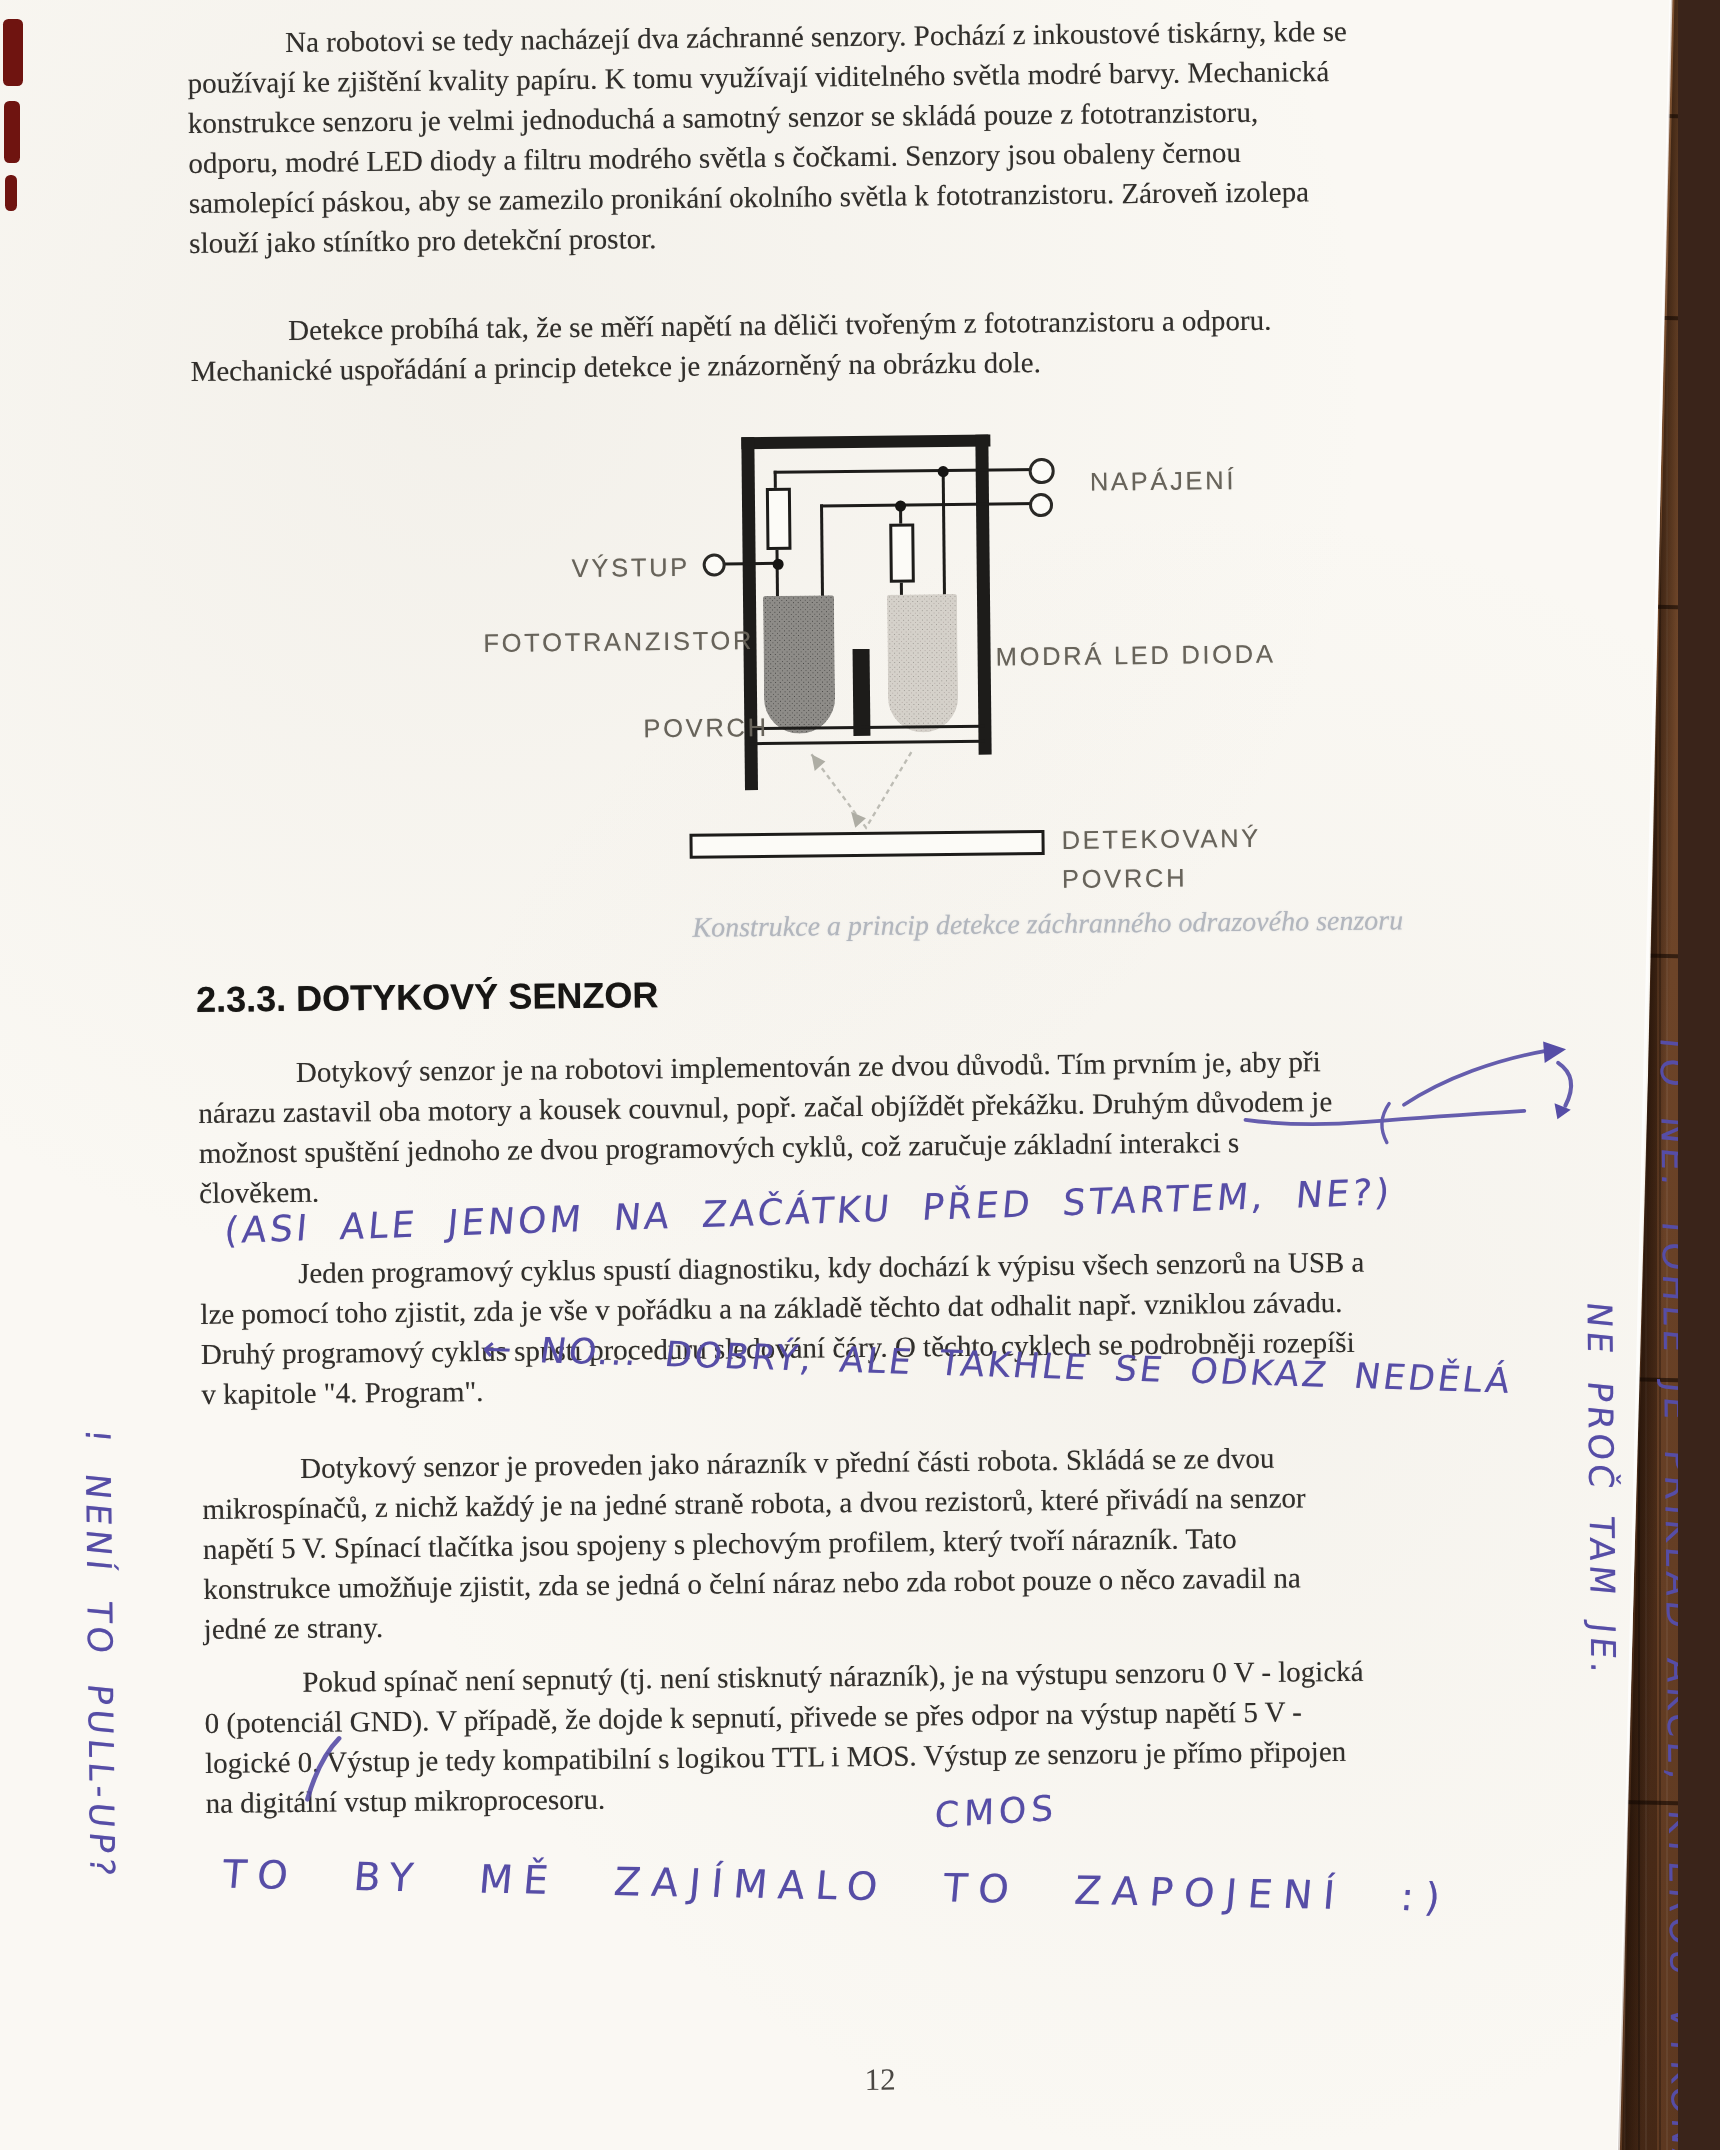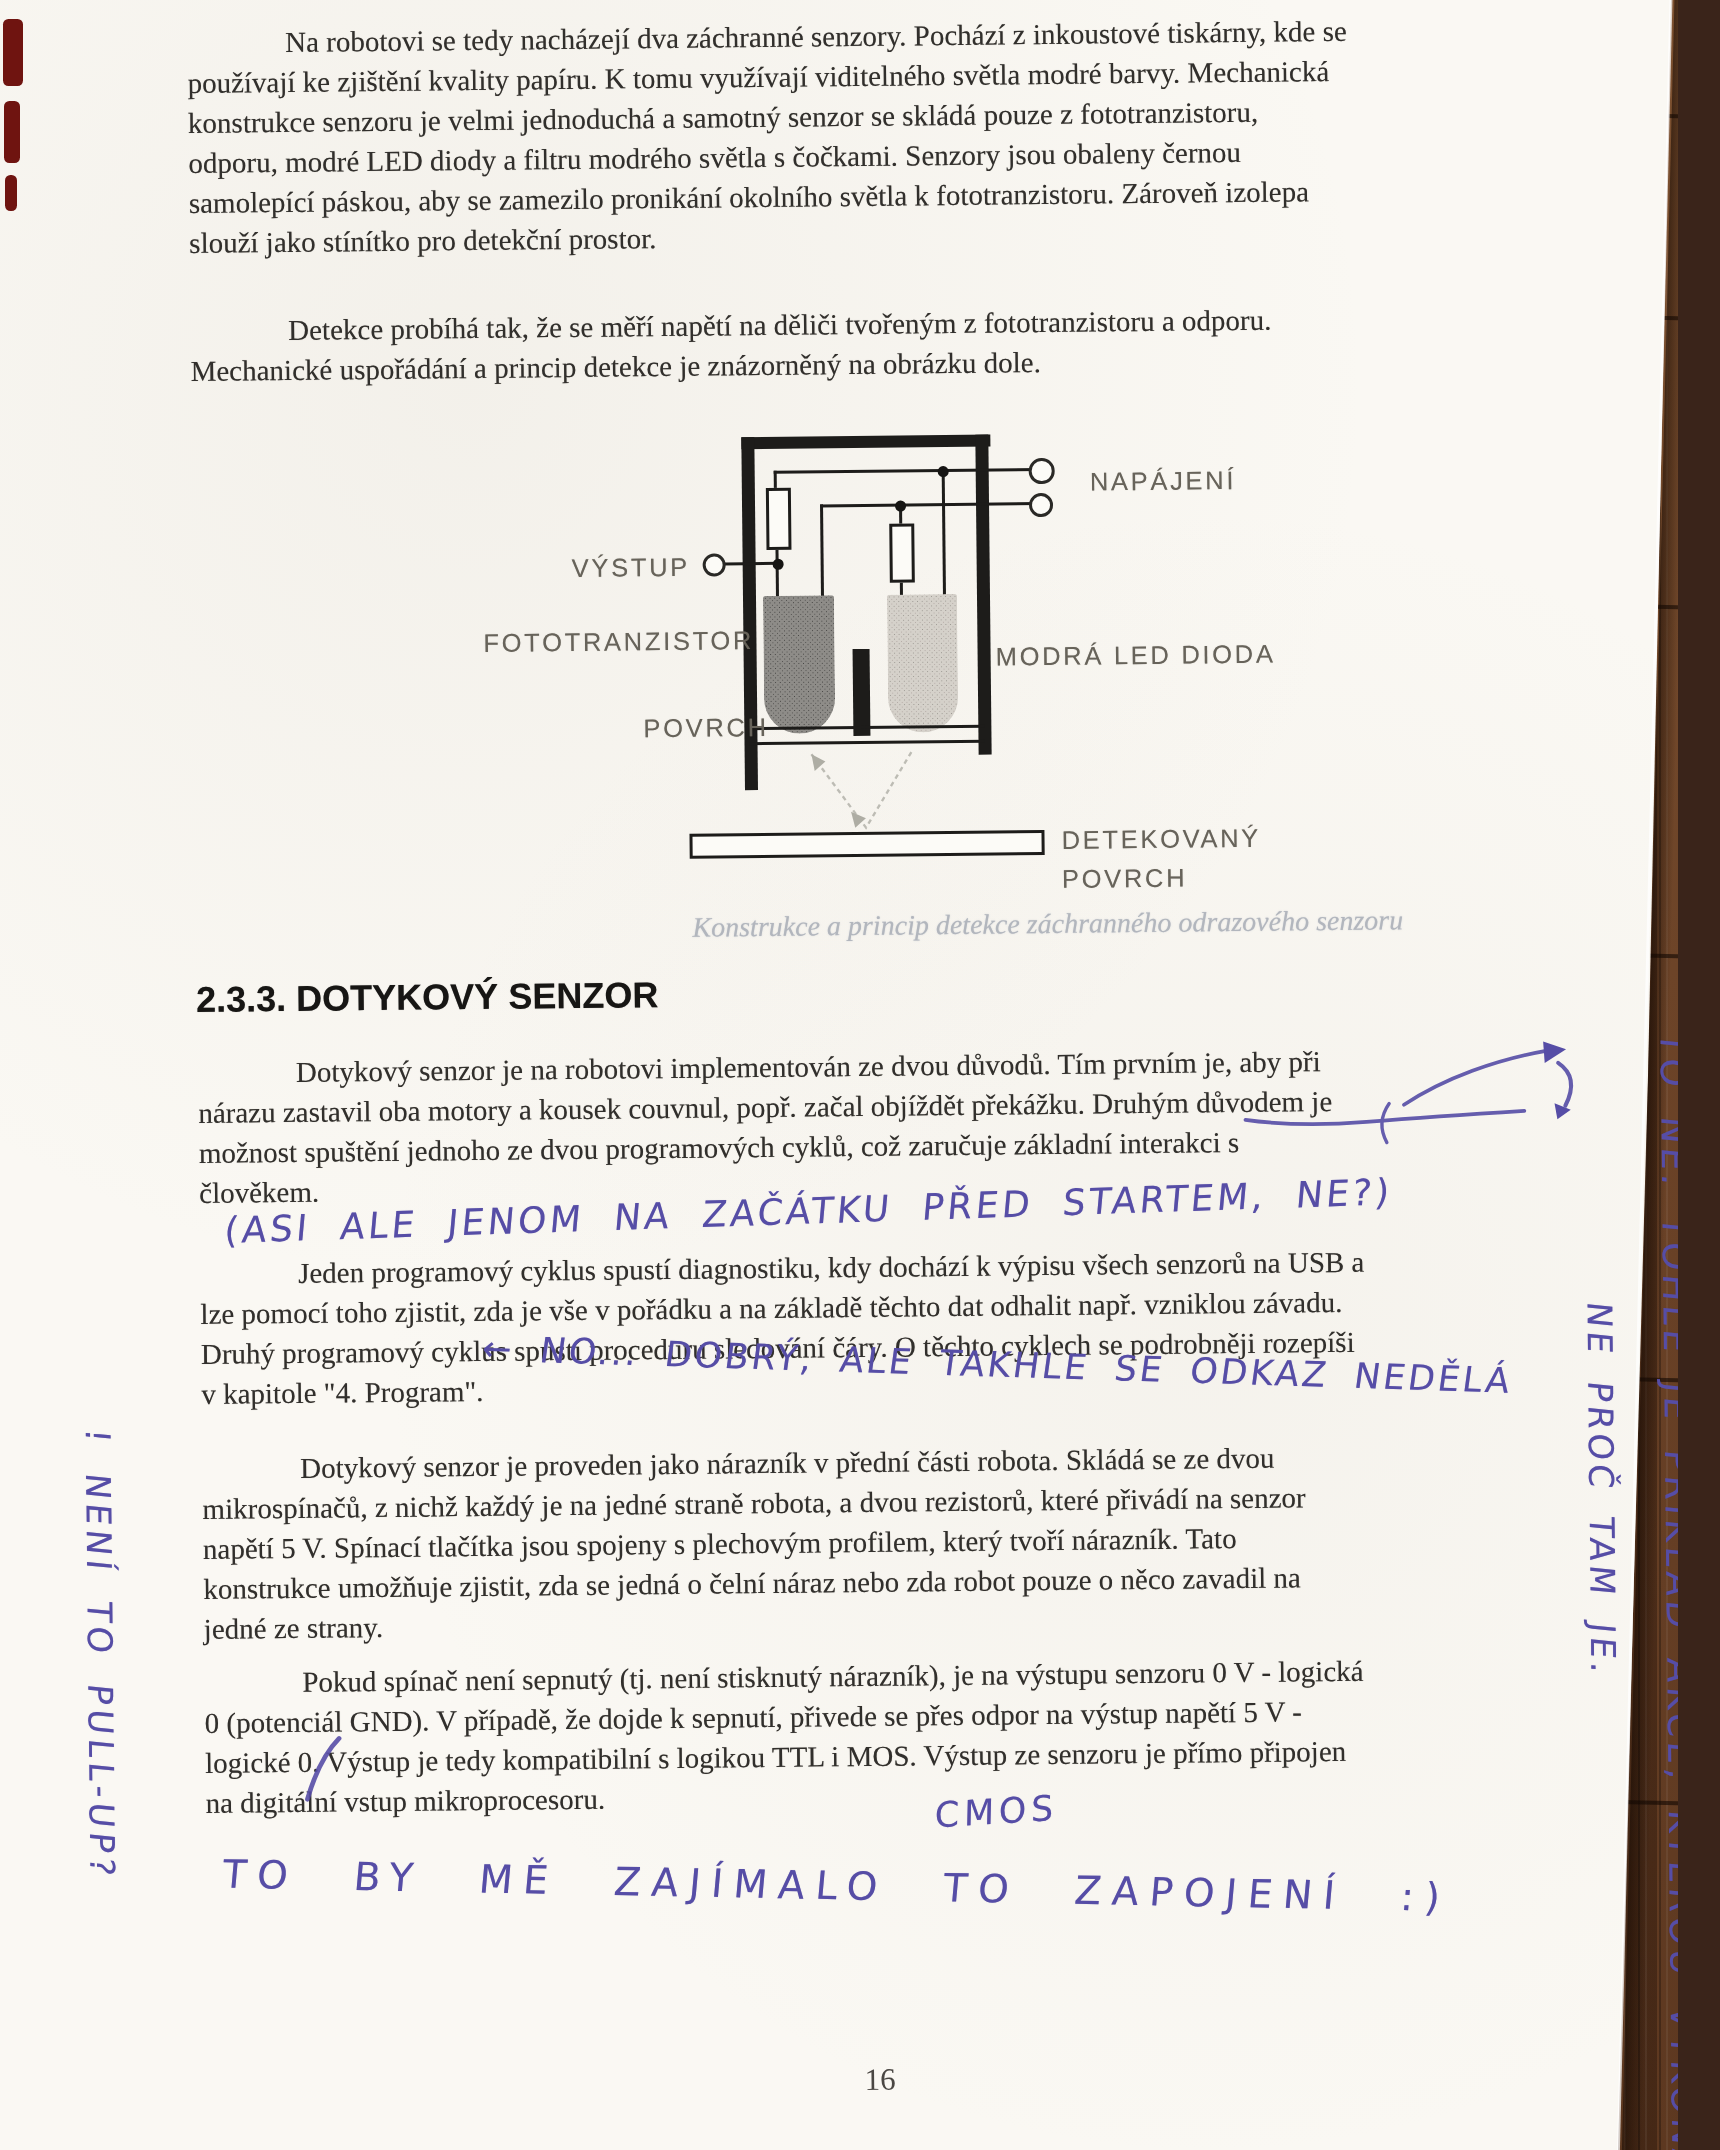--- a/index.html
+++ b/index.html
@@ -193,16 +193,16 @@
         <path d="M1852,1672 q80,12 180,5 t235,-14" stroke-width="5.5"></path>
         <path d="M2066,1650 q-20,28 -4,58" stroke-width="5"></path>
         <path d="M2088,1652 C2150,1612 2228,1586 2300,1574" stroke-width="5.5"></path>
         <path d="M2318,1592 q32,22 10,64" stroke-width="6"></path>
         <path d="M446,2668 C458,2628 472,2600 494,2578" stroke-width="7"></path>
       </g>
       <polygon points="2296,1560 2330,1572 2298,1592" fill="#564da6"></polygon>
       <polygon points="2312,1652 2336,1662 2316,1676" fill="#564da6"></polygon>
     </svg>
 
-    <div id="page-number">16</div>
+    <div id="page-number">12</div>
   </div>
 </div>
 
 
 </body></html>

